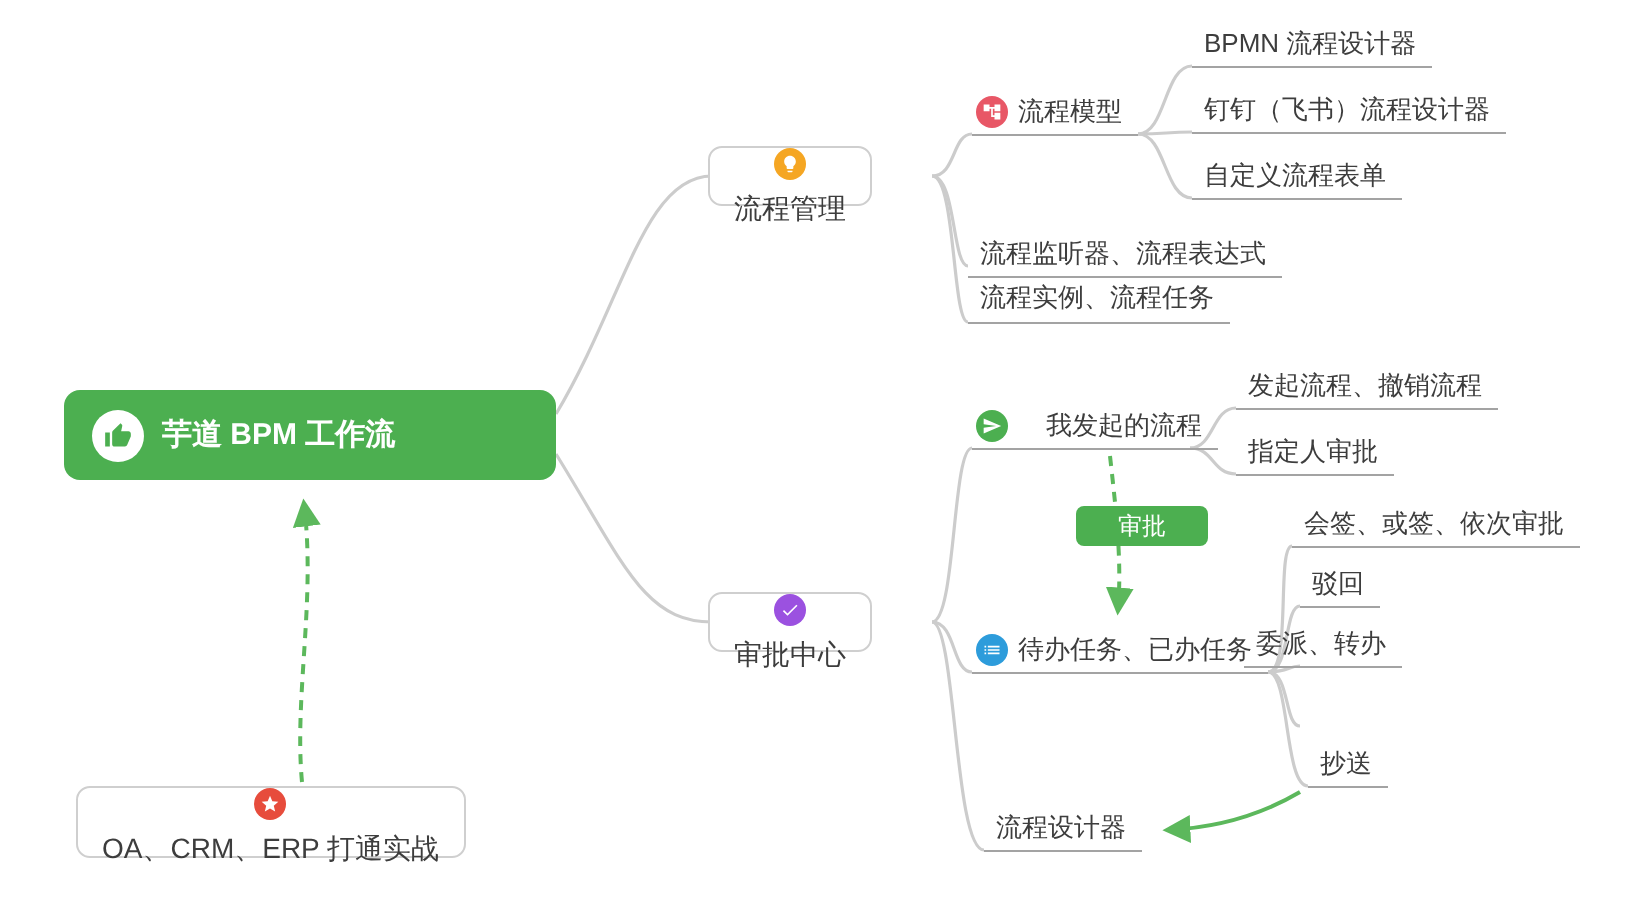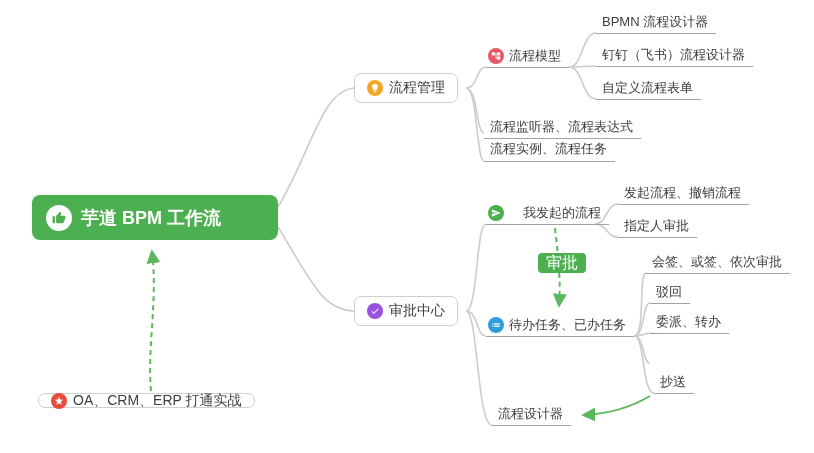--- a/index.html
+++ b/index.html
@@ -3,40 +3,40 @@
 <meta charset="utf-8">
 <style>
   html,body{margin:0;padding:0;}
   body{font-family:"Liberation Sans","DejaVu Sans",sans-serif;background:#fff;}
   .canvas{position:relative;width:814px;height:453px;background:#ffffff;overflow:hidden;}
   .links{position:absolute;left:0;top:0;}
   .dashed{stroke-dasharray:5 4;}
 
   .root{position:absolute;display:flex;align-items:center;gap:9px;width:246px;height:45px;
         box-sizing:border-box;padding:0 14px;background:#4caf50;border-radius:8px;
-        color:#fff;font-size:18px;font-weight:bold;white-space:nowrap;}
+        color:#fff;font-size:15px;font-weight:bold;white-space:nowrap;}
   .root-ic{width:26px;height:26px;border-radius:50%;background:#fff;display:inline-flex;
            align-items:center;justify-content:center;flex:none;}
   .root-ic svg{width:14px;height:14px;fill:#4caf50;}
 
   .box{position:absolute;display:flex;align-items:center;gap:6px;height:30px;box-sizing:border-box;
        padding:0 12px;background:#fff;border:1px solid #cfcfcf;border-radius:7px;
-       font-size:14px;color:#3d3d3d;white-space:nowrap;}
+       font-size:14px;color:#3d3d3d;white-space:nowrap;flex-direction:column;}
 
   .mark{width:16px;height:16px;border-radius:50%;display:inline-flex;align-items:center;
         justify-content:center;flex:none;}
   .mark svg{width:10px;height:10px;fill:#fff;}
 
   .leaf{position:absolute;display:flex;align-items:center;gap:5px;height:17px;
         padding:2px 8px 3px 6px;border-bottom:1.5px solid #a3a3a3;
         font-size:13px;color:#3d3d3d;white-space:nowrap;}
   .leaf.has-mark{padding-left:2px;}
 
-  .badge{position:absolute;background:#4caf50;color:#fff;font-size:16px;
-         padding:3px 8px;border-radius:4px;line-height:14px;white-space:nowrap;}
+  .badge{position:absolute;background:#4caf50;color:#fff;font-size:12px;
+         padding:3px 21px;border-radius:4px;line-height:14px;white-space:nowrap;}
 </style>
 </head>
 <body>
 
 <div class="canvas">
 
   <svg class="links" width="814" height="453">
     <defs>
       <marker id="arrow" viewBox="0 0 10 10" refX="8" refY="5" markerWidth="7" markerHeight="7" orient="auto-start-reverse">
         <path d="M0 0 L10 5 L0 10 z" fill="#5cb85c"></path>
@@ -91,21 +91,21 @@
 
   <div class="box" style="left:354px;top:296px;">
     <span class="mark" style="background:#9b51e0;">
       <svg viewBox="0 0 24 24">
           <path d="M9 16.17L4.83 12l-1.42 1.41L9 19 21 7l-1.41-1.41z"></path>
         </svg>
     </span>
     <span>审批中心</span>
   </div>
 
-  <div class="box" style="left:38px;top:393px;height:15px;justify-content:flex-end;">
+  <div class="box" style="left:38px;top:393px;height:36px;">
     <span class="mark" style="background:#e74c3c;">
       <svg viewBox="0 0 24 24">
           <path d="M12 17.27L18.18 21l-1.64-7.03L22 9.24l-7.19-.61L12 2 9.19 8.63 2 9.24l5.46 4.73L5.82 21z"></path>
         </svg>
     </span>
     <span>OA、CRM、ERP 打通实战</span>
   </div>
 
   <div class="leaf has-mark" style="left:486px;top:45px;">
     <span class="mark" style="background:#e85766;">
@@ -156,21 +156,21 @@
     </span>
     <span>待办任务、已办任务</span>
   </div>
 
   <div class="leaf" style="left:646px;top:251px;">
     <span>会签、或签、依次审批</span>
   </div>
   <div class="leaf" style="left:650px;top:281px;">
     <span>驳回</span>
   </div>
-  <div class="leaf" style="left:650px;top:311px;">
+  <div class="leaf" style="left:622px;top:311px;">
     <span>委派、转办</span>
   </div>
   <div class="leaf" style="left:654px;top:371px;">
     <span>抄送</span>
   </div>
   <div class="leaf" style="left:492px;top:403px;">
     <span>流程设计器</span>
   </div>
 
   <div class="badge" style="left:538px;top:253px;">审批</div>

